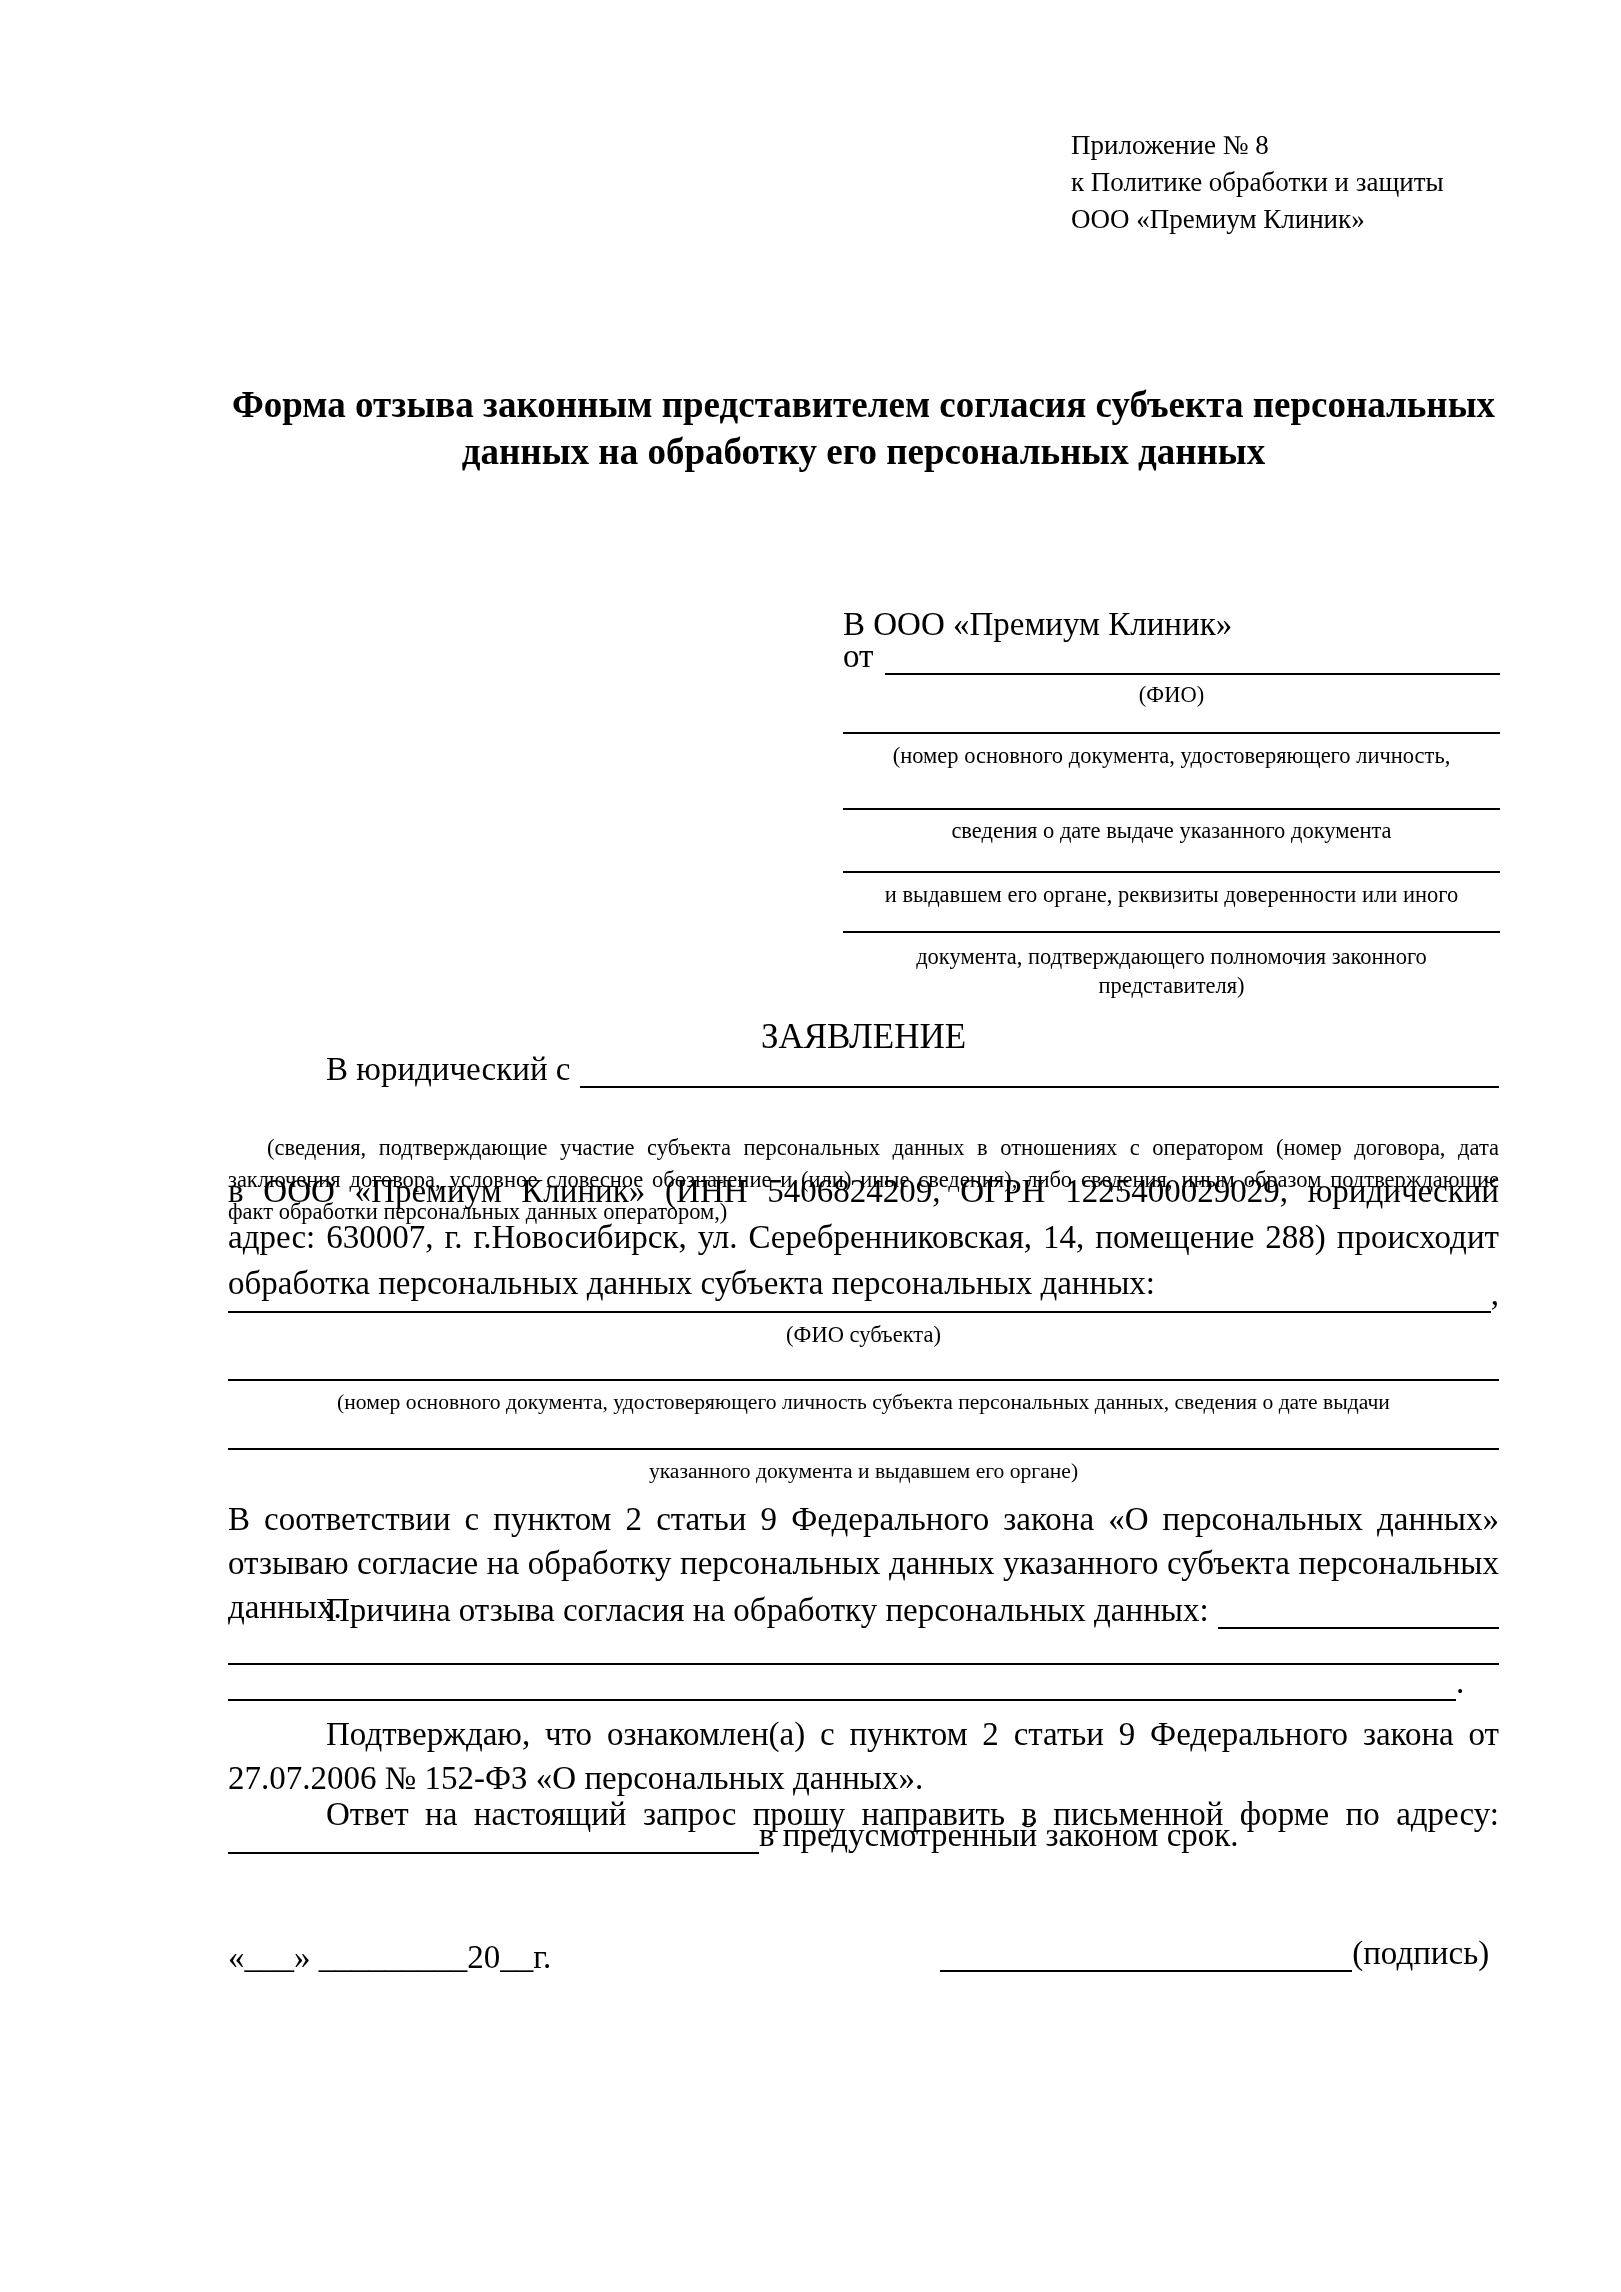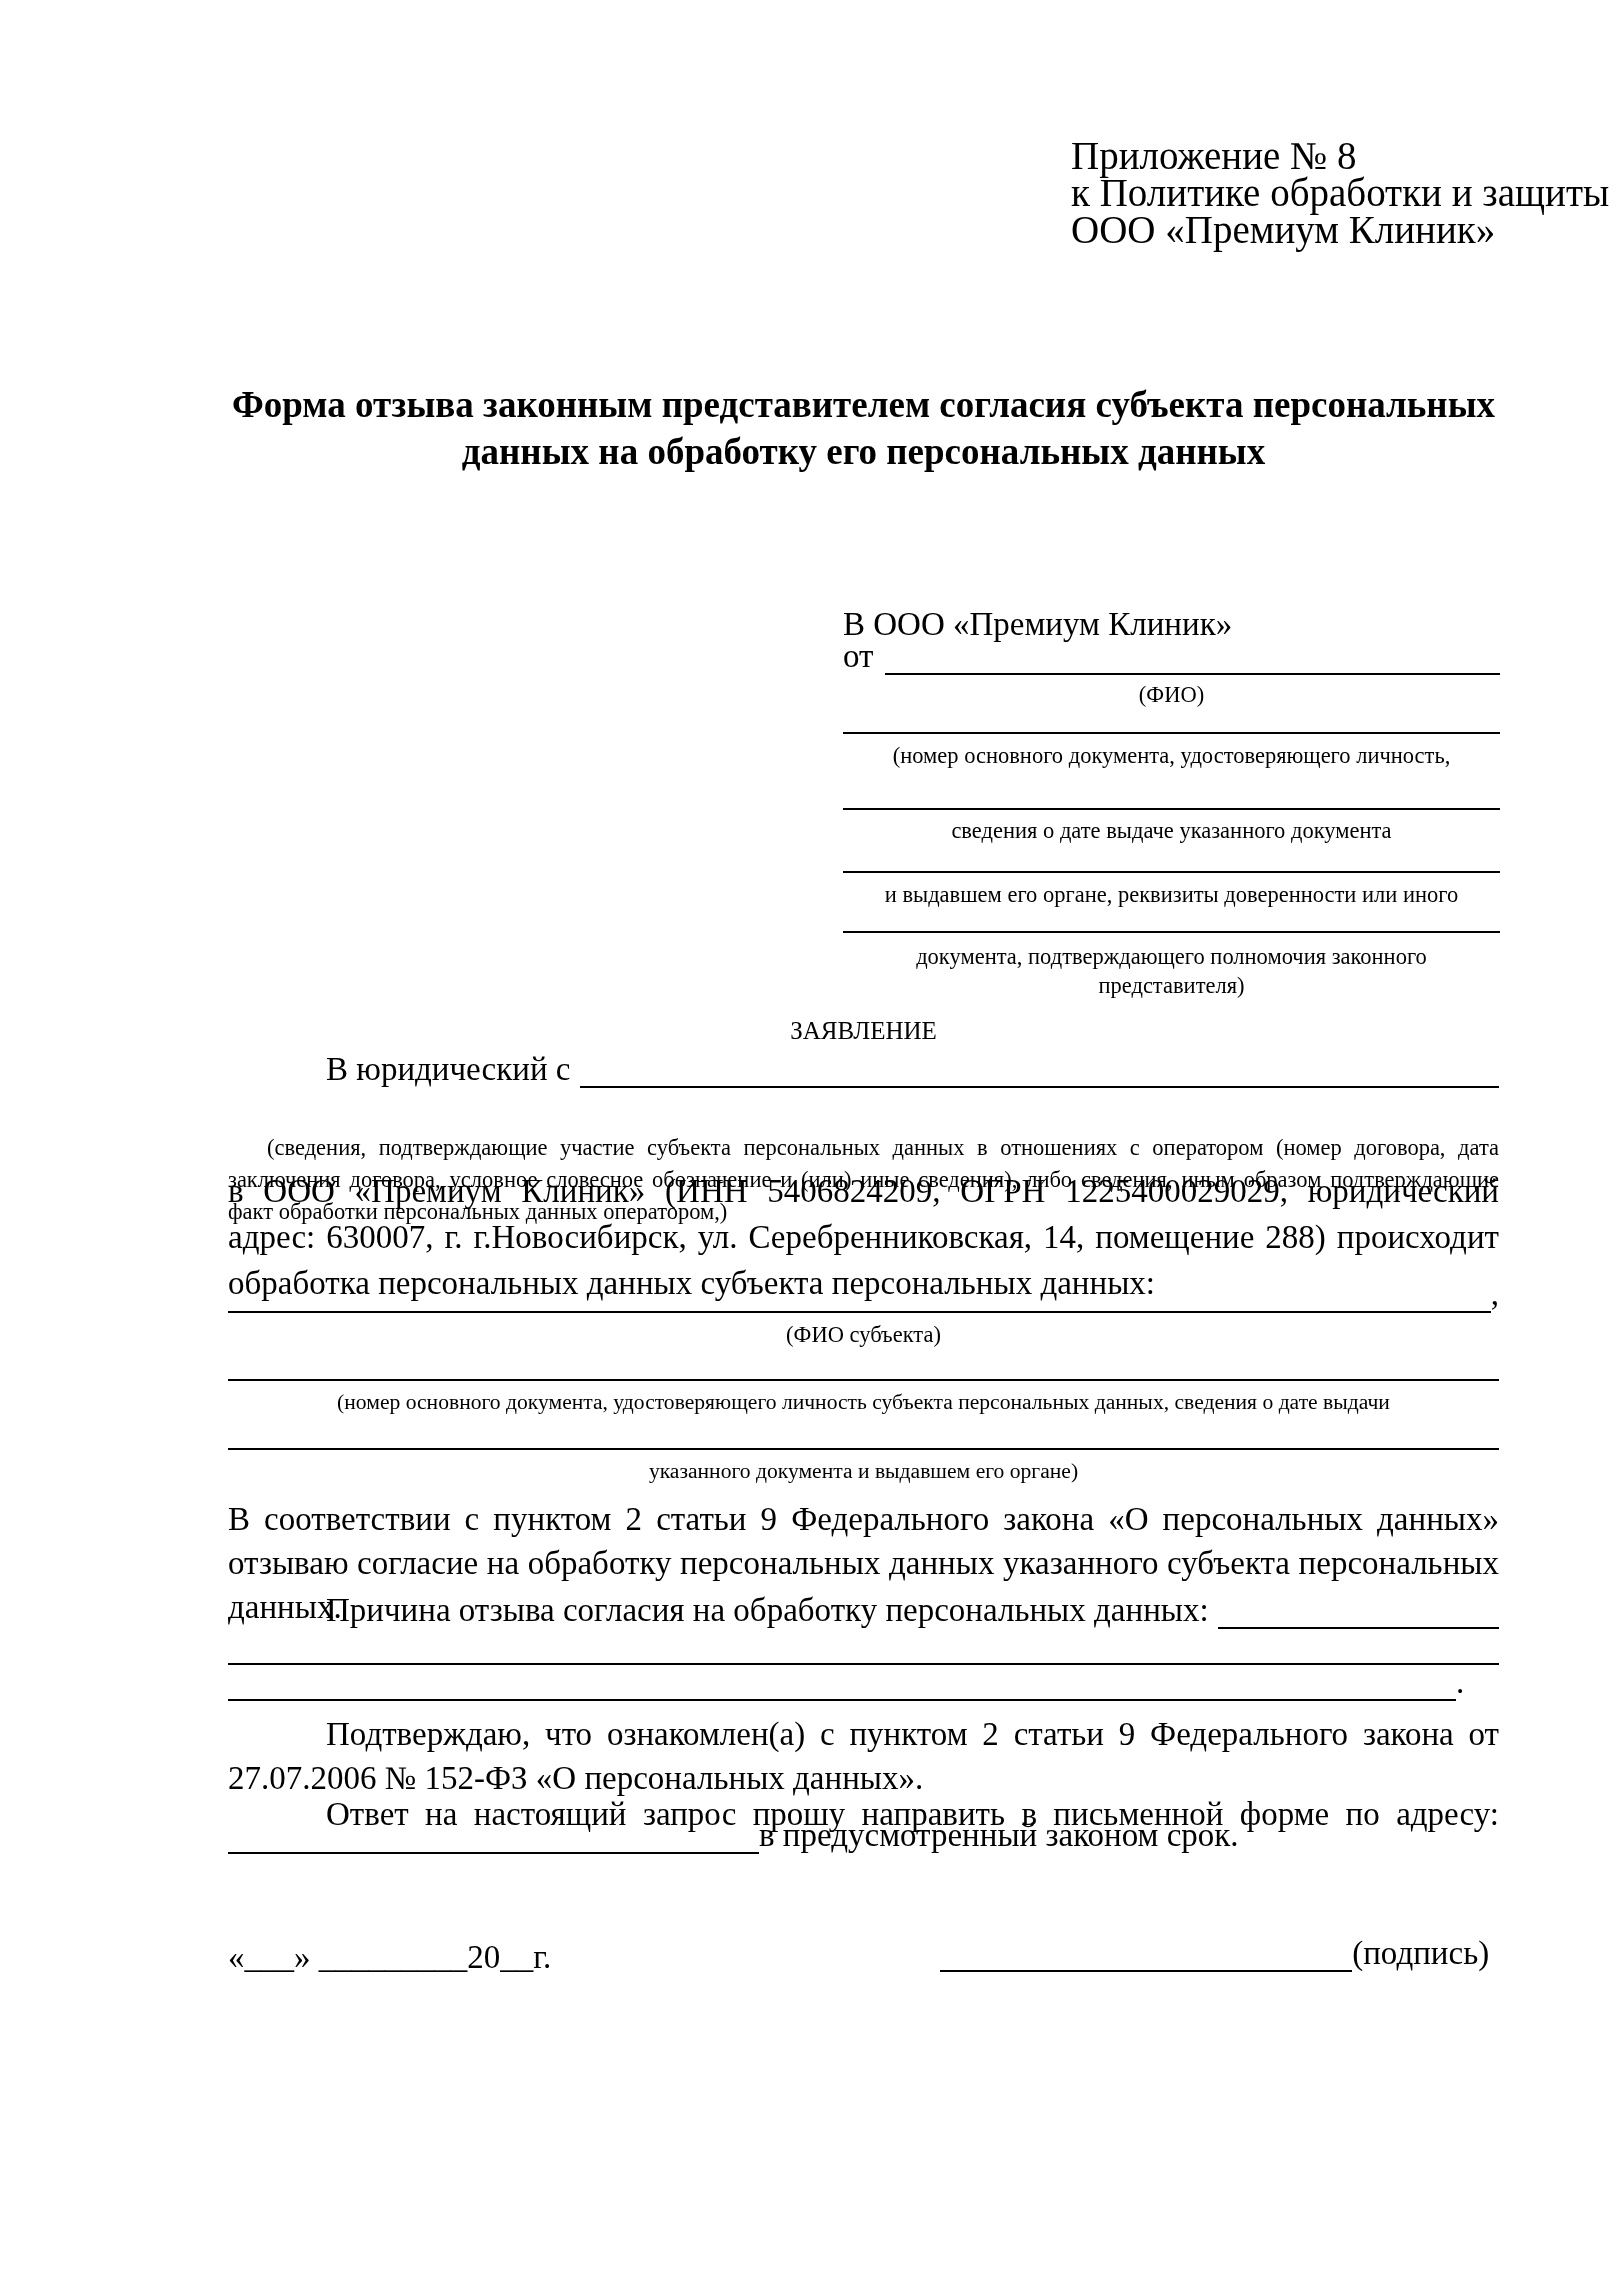--- a/index.html
+++ b/index.html
@@ -17,21 +17,21 @@
   .content-w{left:228px;width:1271px;}
   .center{text-align:center;}
   .justify{text-align:justify;}
   .small{font-size:22.5px;line-height:29px;}
   .smaller{font-size:21.6px;line-height:29px;}
   .line{border-top:2.9px solid #000;height:0;}
   .row{display:flex;align-items:flex-end;}
   .fill{flex:1;border-bottom:2.9px solid #000;}
   .fixline{border-bottom:2.9px solid #000;}
   .indent{padding-left:98px;}
-  .annex{left:1071px;top:137px;font-size:39px;line-height:37px;}
+  .annex{left:1071px;top:127px;font-size:27px;line-height:37px;}
   .title{top:381px;font-weight:bold;font-size:37px;line-height:47px;}
   .recip{left:843px;width:657px;}
 </style>
 </head>
 <body>
 
 <div class="page">
 
   <div class="abs annex">
     <div>Приложение № 8</div>
@@ -54,21 +54,21 @@
 
   <div class="abs recip line" style="top:808px;"></div>
   <div class="abs recip center small" style="top:816px;">сведения о дате выдаче указанного документа</div>
 
   <div class="abs recip line" style="top:871px;"></div>
   <div class="abs recip center small" style="top:880px;">и выдавшем его органе, реквизиты доверенности или иного</div>
 
   <div class="abs recip line" style="top:931px;"></div>
   <div class="abs recip center small" style="top:942px;">документа, подтверждающего полномочия законного представителя)</div>
 
-  <div class="abs content-w center" style="top:1017px;font-size:25px;">ЗАЯВЛЕНИЕ</div>
+  <div class="abs content-w center" style="top:1017px;font-size:35px;">ЗАЯВЛЕНИЕ</div>
 
   <div class="abs content-w row" style="top:1055px;height:33px;">
     <span class="indent">В юридический с</span>
     <span class="fill" style="margin-left:9.8px;"></span>
   </div>
 
   <div class="abs content-w justify small" style="top:1100px;text-indent:39px;line-height:32px;margin-top:32px;">(сведения, подтверждающие участие субъекта персональных данных в отношениях с оператором (номер договора, дата заключения договора, условное словесное обозначение и (или) иные сведения), либо сведения, иным образом подтверждающие факт обработки персональных данных оператором,)</div>
 
   <div class="abs content-w justify" style="top:1168px;line-height:46px;">в ООО «Премиум Клиник» (ИНН 5406824209, ОГРН 1225400029029, юридический адрес: 630007, г. г.Новосибирск, ул. Серебренниковская, 14, помещение 288) происходит обработка персональных данных субъекта персональных данных:</div>
 

